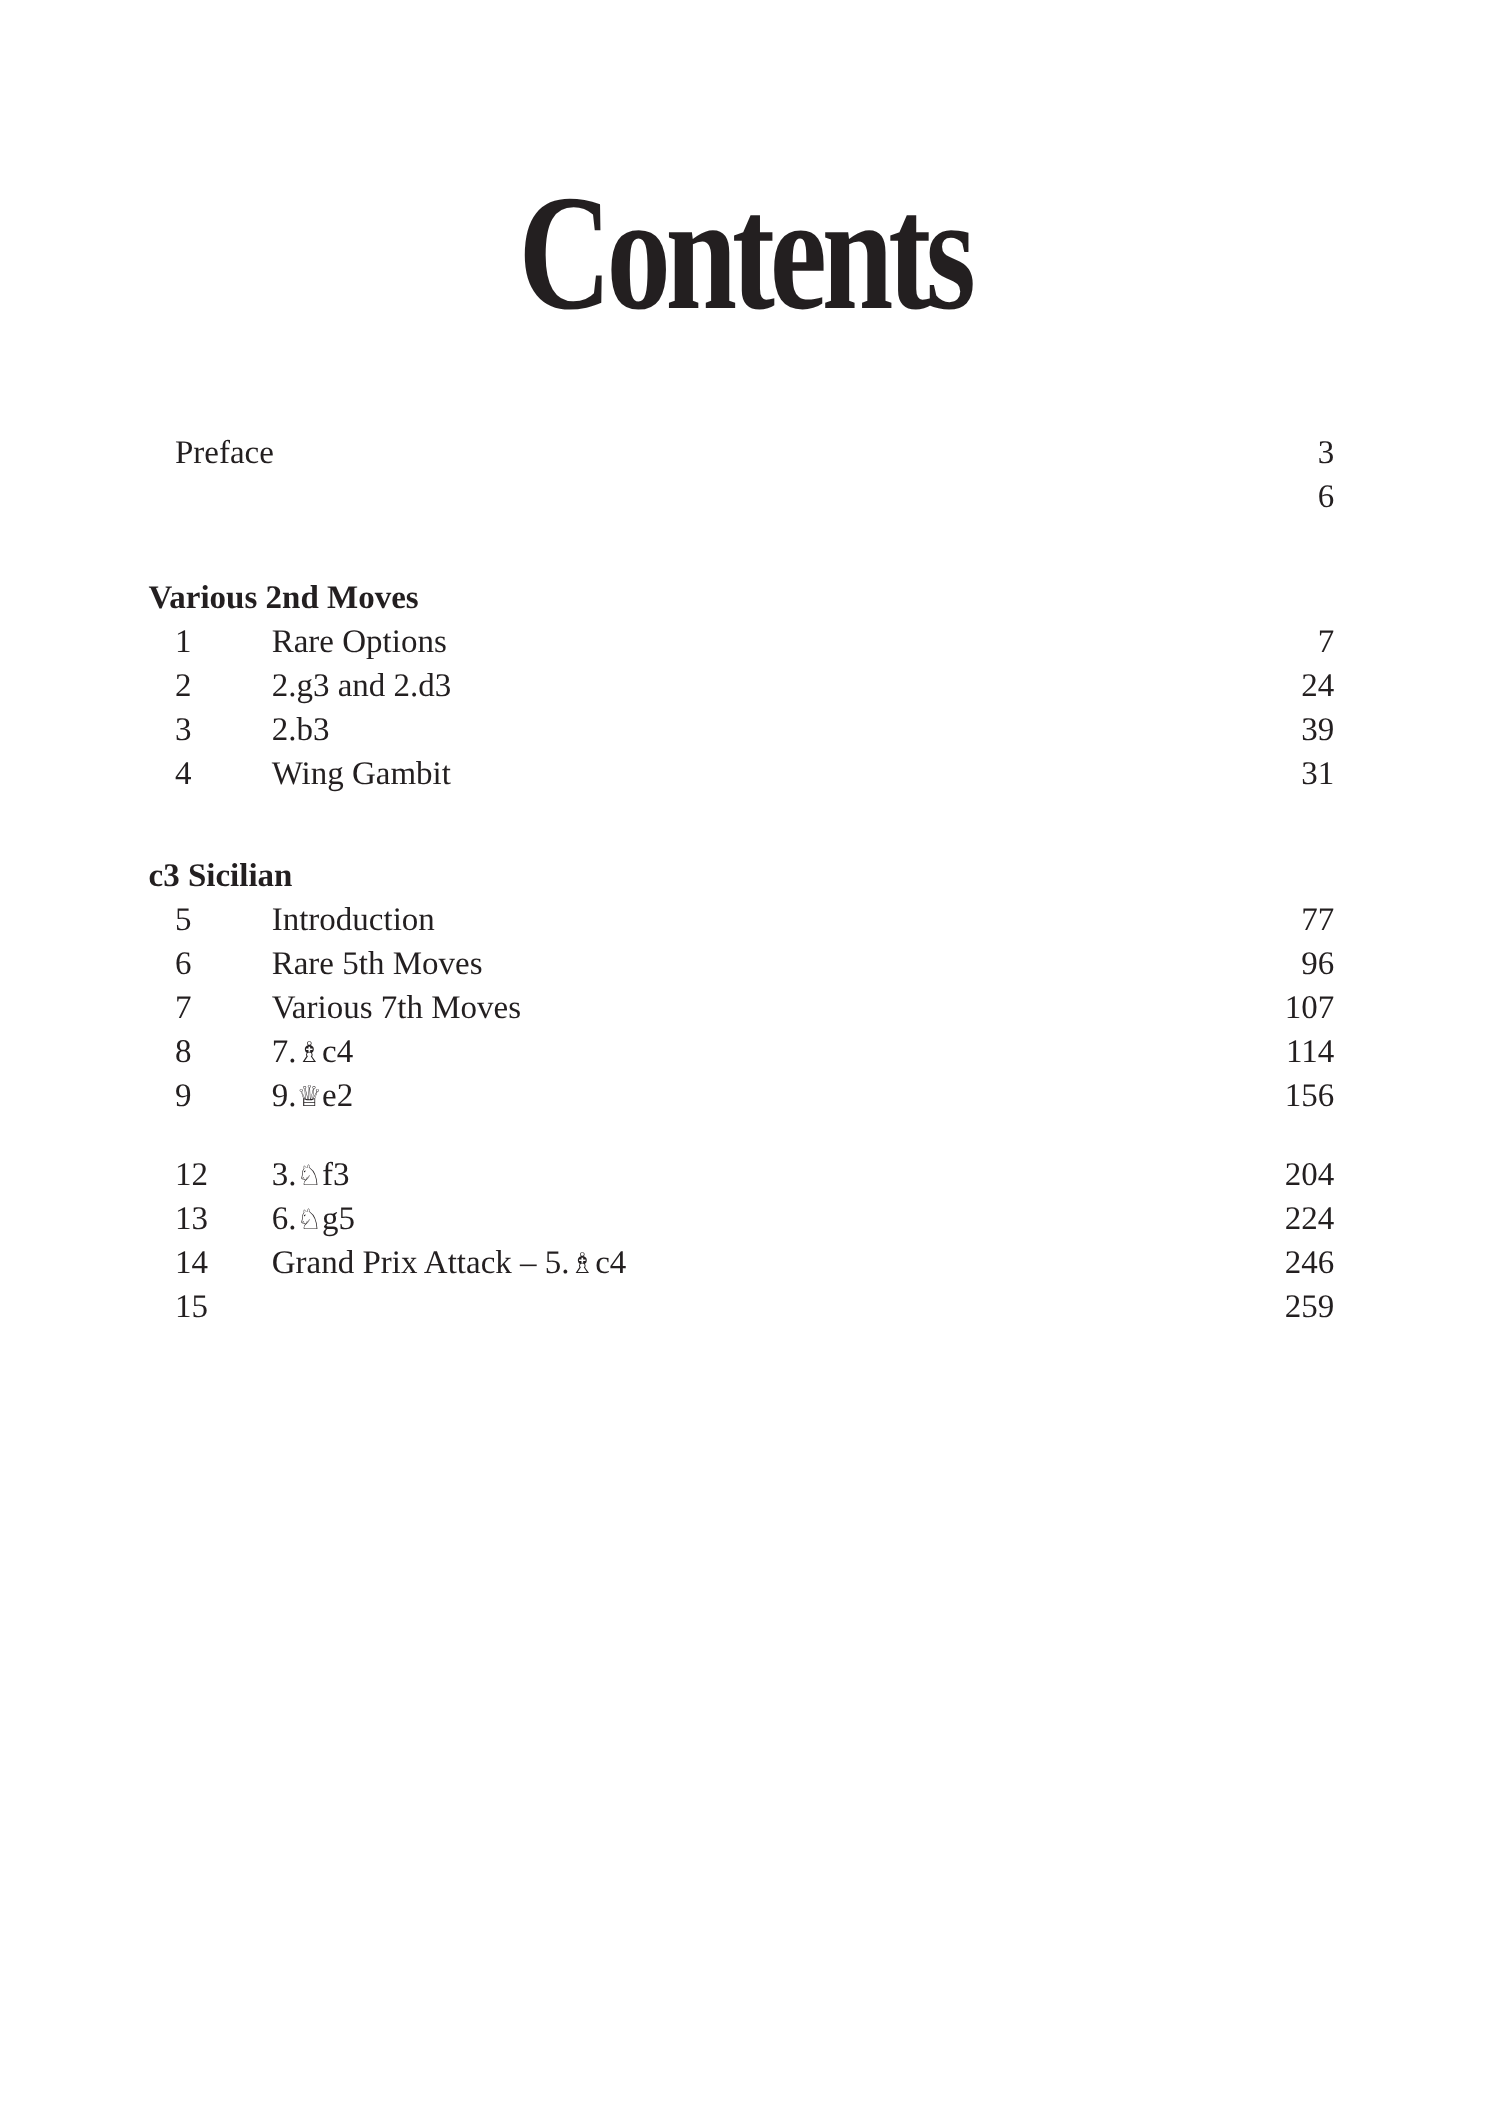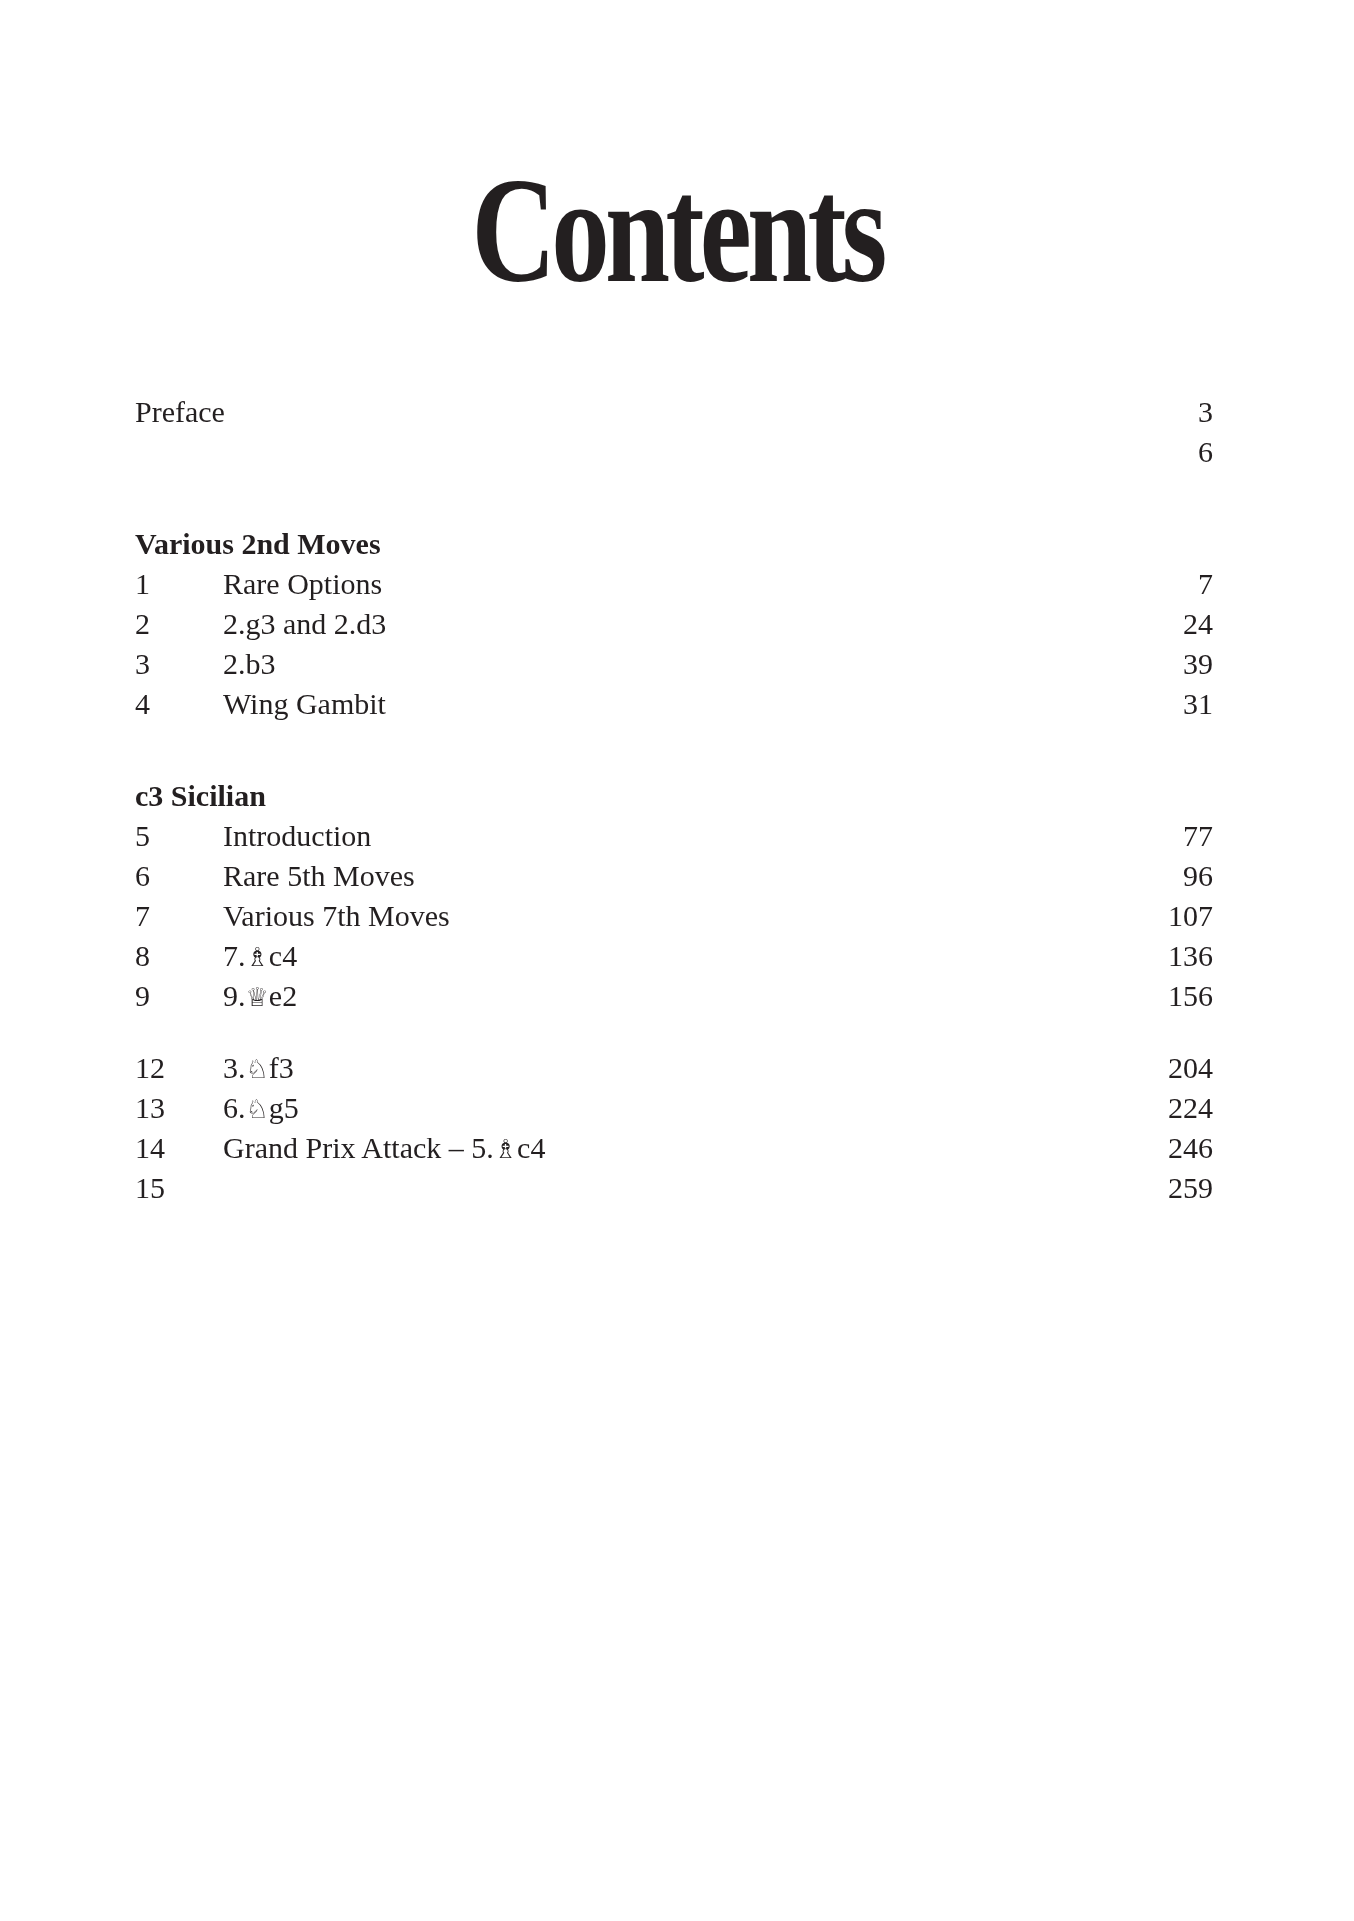--- a/index.html
+++ b/index.html
@@ -1,19 +1,19 @@
 <!DOCTYPE html>
 <html><head>
 <meta charset="utf-8">
 <style>
   html, body { margin: 0; padding: 0; background: #ffffff; }
   body { width: 1354px; height: 1921px; position: relative; overflow: hidden; color: #231f20; font-family: "Liberation Serif", "DejaVu Serif", serif; }
   .title { position: absolute; left: 0; width: 1354px; top: 150px; text-align: center; font-family: "Liberation Serif", serif; font-weight: bold; font-size: 150px; line-height: 160px; letter-spacing: -6px; transform: scaleX(0.78); transform-origin: 677px 0; color: #231f20; }
   .toc { position: absolute; left: 135px; top: 392px; width: 1078px; font-size: 30px; }
-  .row { position: relative; height: 40px; line-height: 40px; white-space: nowrap; }
+  .row { position: relative; height: 40px; line-height: 40px; white-space: nowrap; margin-left: 24px; }
   .row .num { position: absolute; left: 0; }
   .row .label { position: absolute; left: 88px; }
   .row .label.full { left: 0; }
   .row .page { position: absolute; right: 0; }
   .gap { height: 32px; }
   .section { font-weight: bold; height: 40px; line-height: 40px; margin-top: 20px; }
   .glyph { font-family: "DejaVu Sans", sans-serif; font-size: 26px; font-weight: normal; }
 </style>
 </head>
 <body>
@@ -68,21 +68,21 @@
     <span class="page">96</span>
   </div>
   <div class="row">
     <span class="num">7</span>
     <span class="label">Various 7th Moves</span>
     <span class="page">107</span>
   </div>
   <div class="row">
     <span class="num">8</span>
     <span class="label"><span>7.</span><span class="glyph">♗</span><span>c4</span></span>
-    <span class="page">136</span>
+    <span class="page">114</span>
   </div>
   <div class="row">
     <span class="num">9</span>
     <span class="label"><span>9.</span><span class="glyph">♕</span><span>e2</span></span>
     <span class="page">156</span>
   </div>
 
   <div class="gap"></div>
 
   <div class="row">

